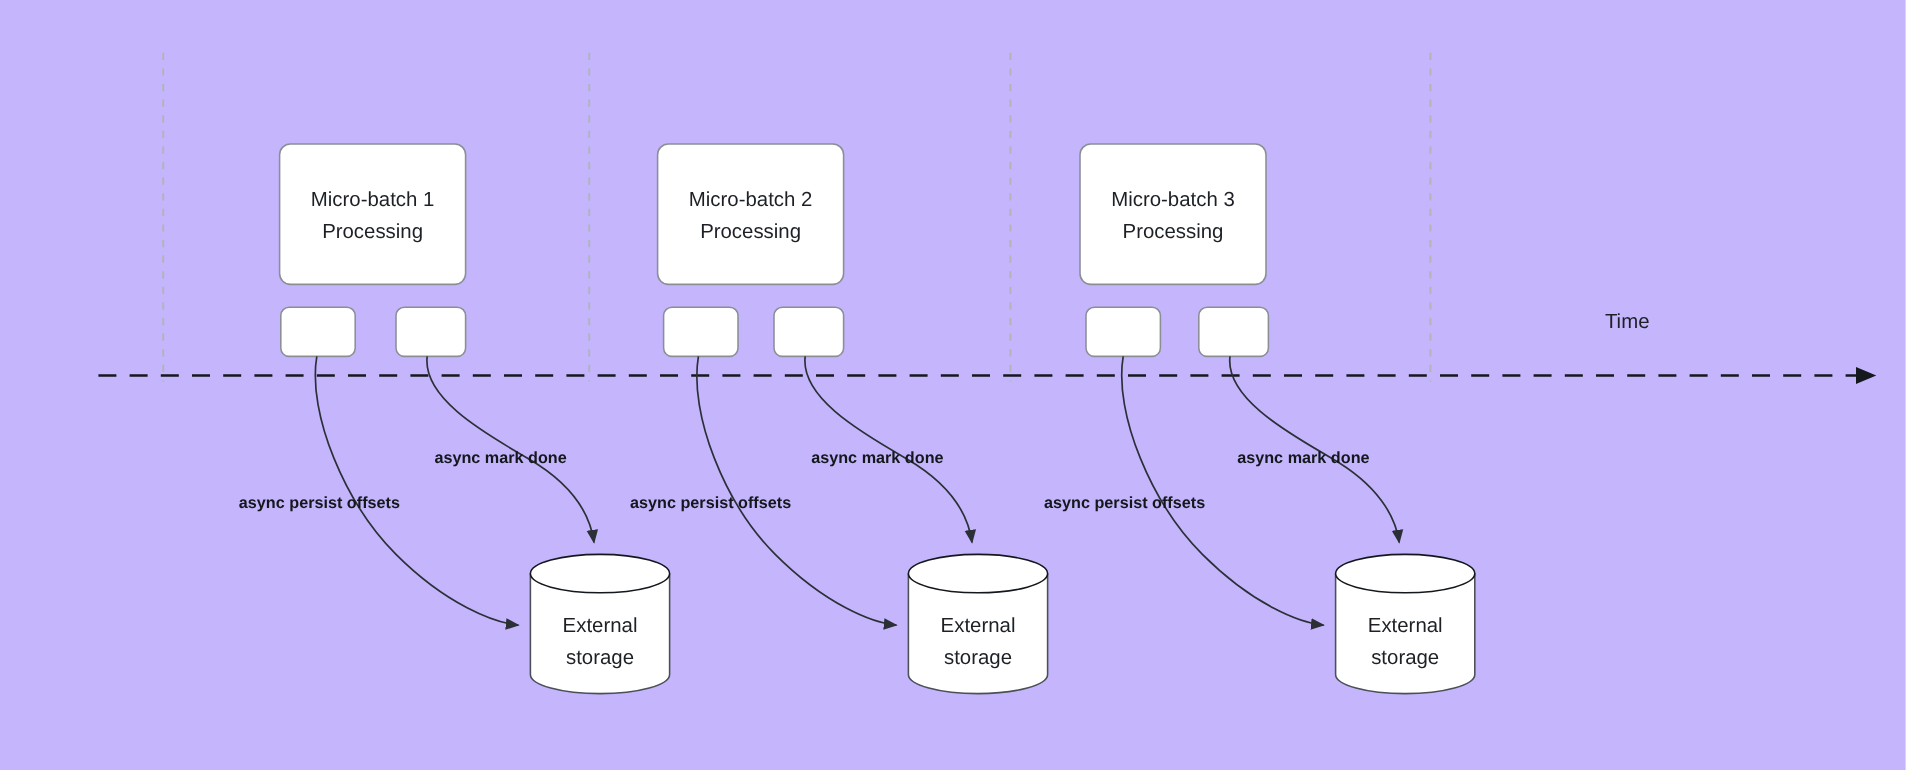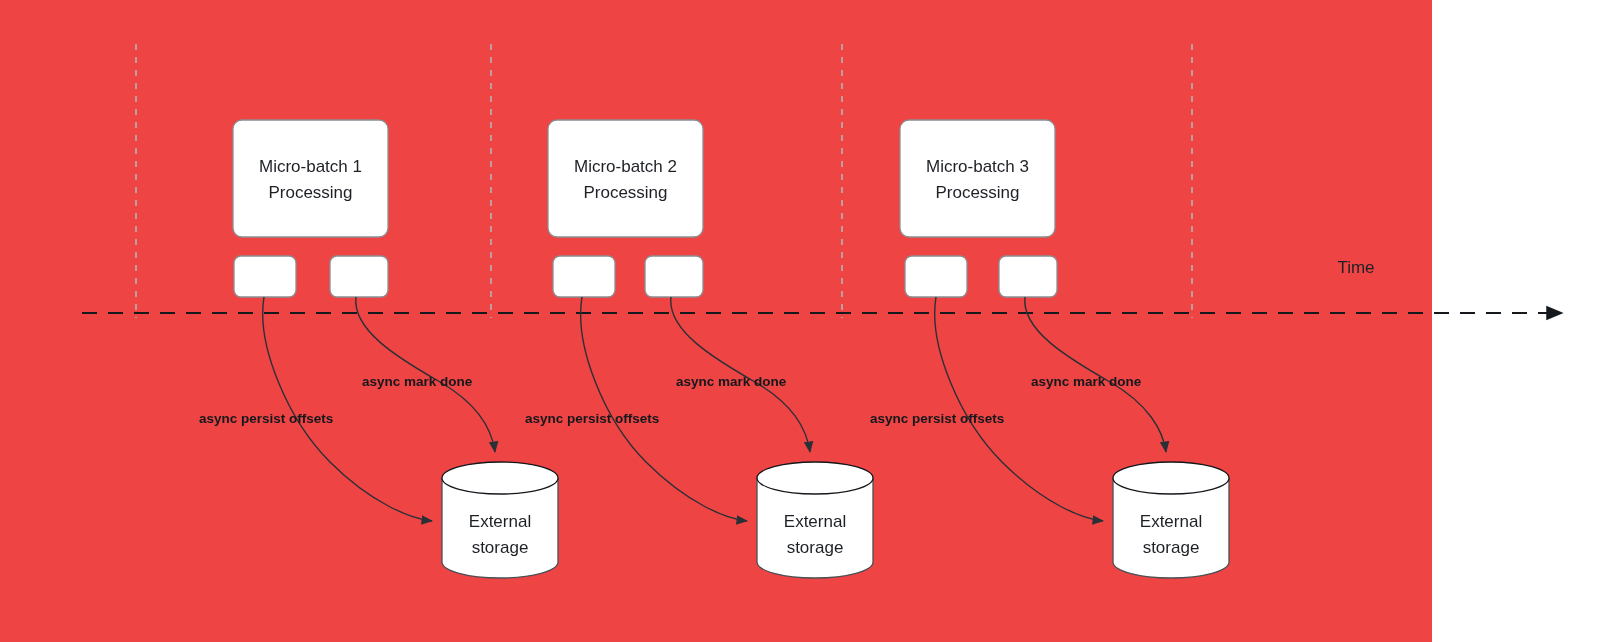--- a/index.html
+++ b/index.html
@@ -8,23 +8,23 @@
     background: #ffffff;
   }
   body {
     font-family: "Liberation Sans", sans-serif;
     width: 1600px;
     height: 642px;
     overflow: hidden;
   }
   #diagram-root {
     position: relative;
-    width: 1432px;
+    width: 1588px;
     height: 642px;
-    background: #ef4444;
+    background: #c4b5fd;
   }
   svg.layer {
     position: absolute;
     top: 0;
     left: 0;
     width: 1600px;
     height: 642px;
   }
   .box-label {
     font-size: 17px;

